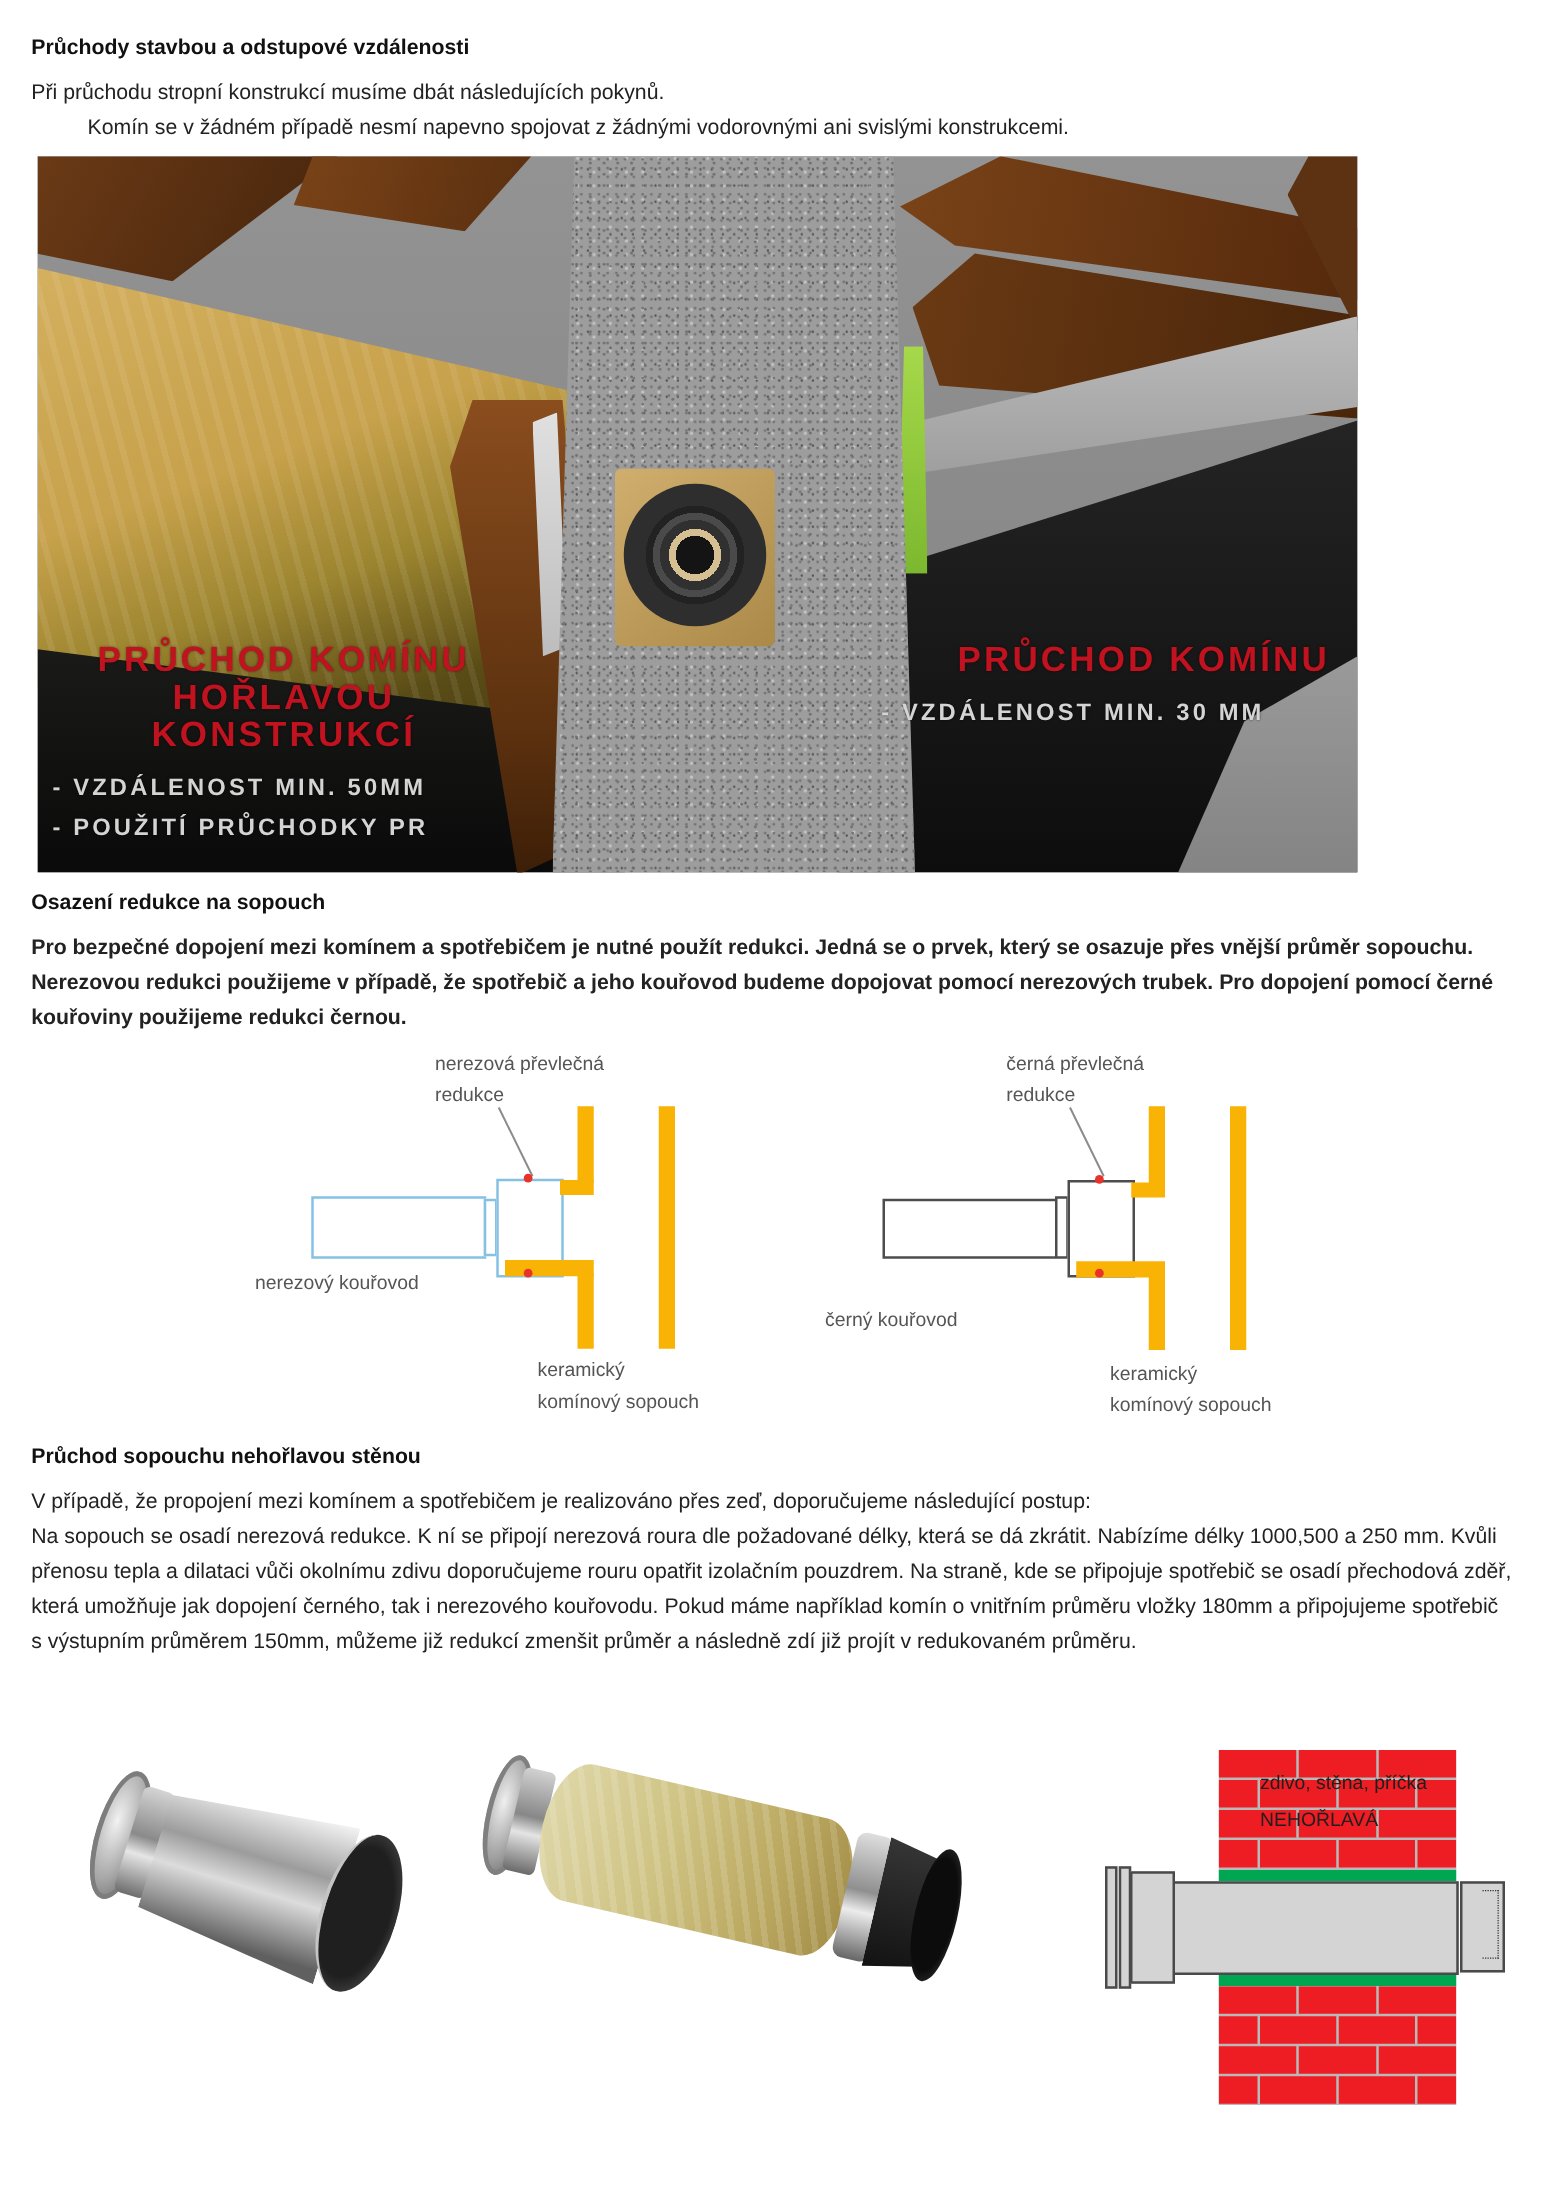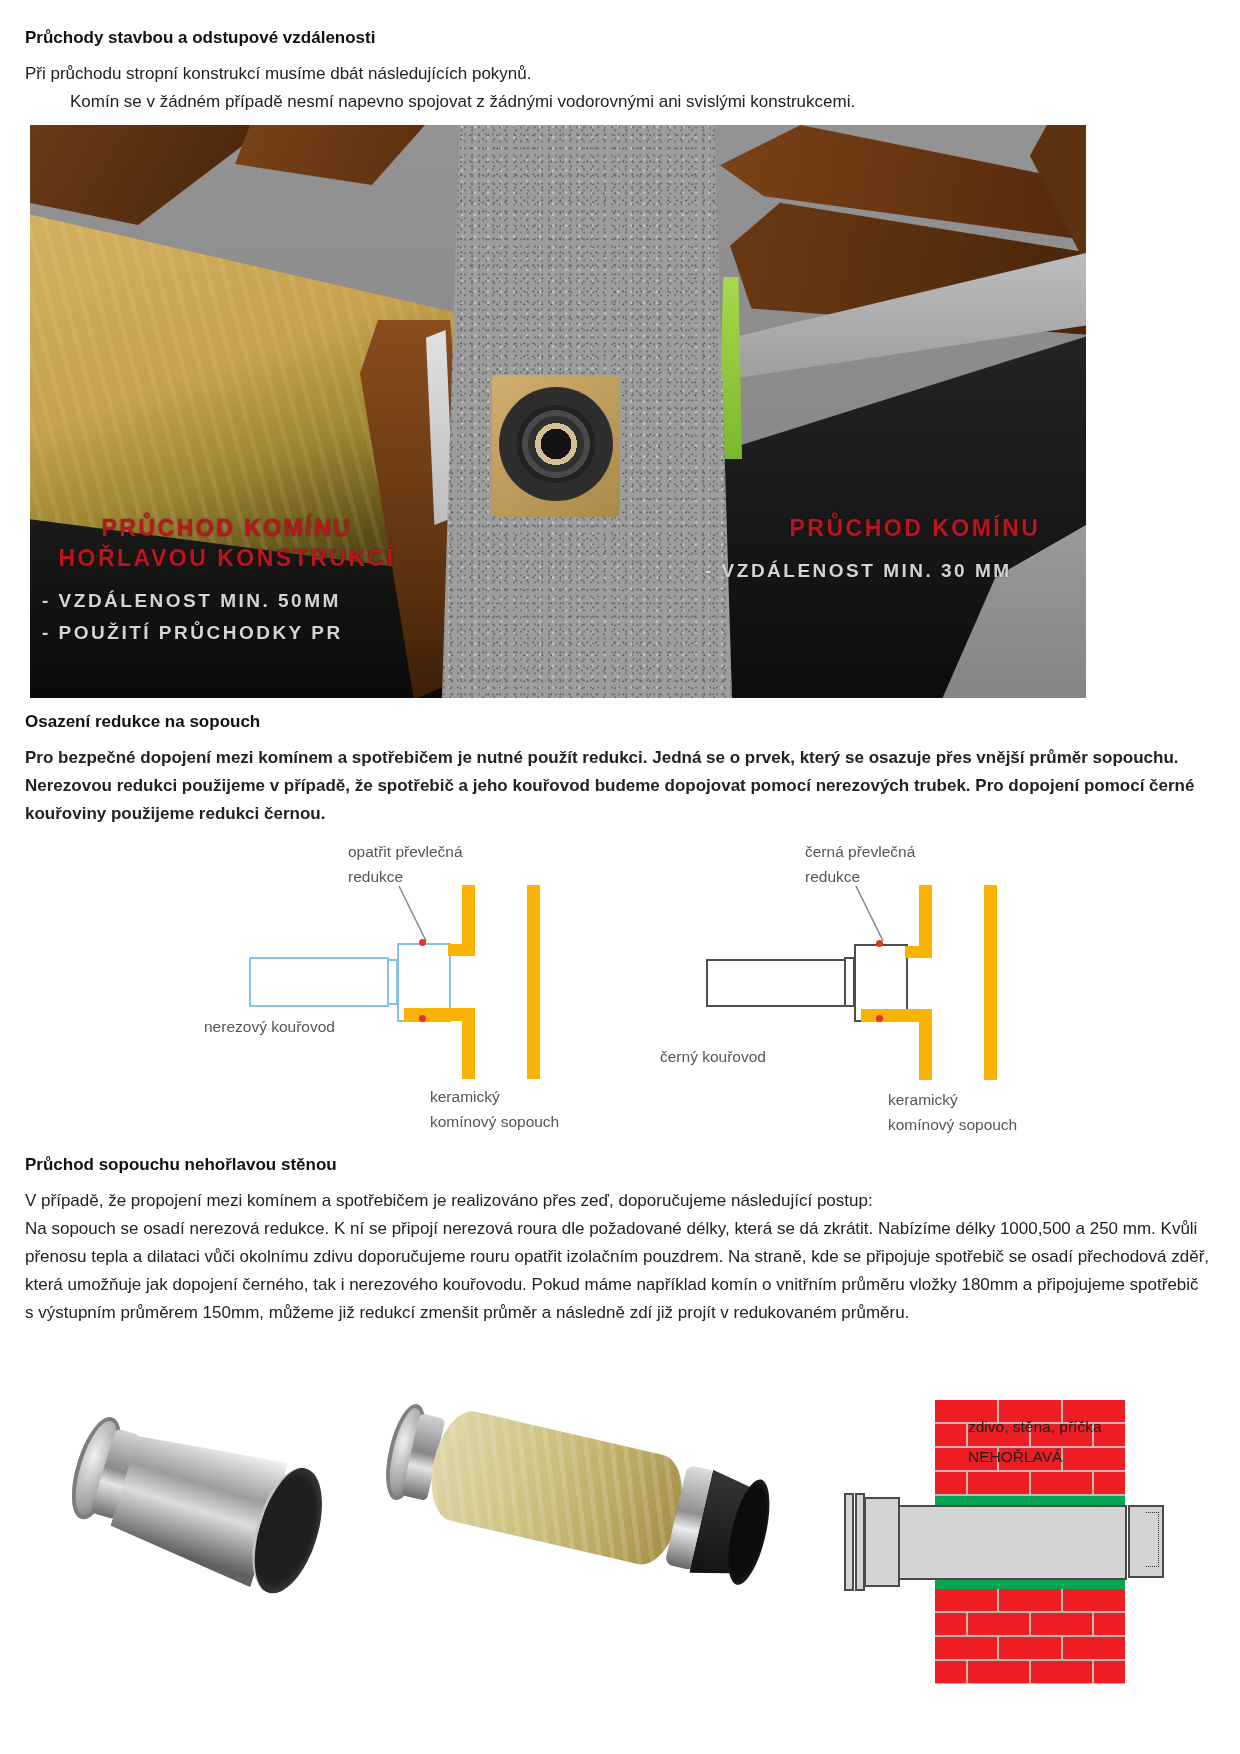--- a/index.html
+++ b/index.html
@@ -47,21 +47,21 @@
                          radial-gradient(circle at 15% 80%,#555 .7px,transparent 1.2px);
         background-size:7px 7px,11px 9px,13px 11px,9px 13px;
         clip-path:polygon(6% 0,94% 0,100% 100%,0 100%);}
   .greenStrip{left:688px;top:152px;width:24px;height:182px;z-index:2;
         background:linear-gradient(#a6d84a,#7cb82f);clip-path:polygon(22% 0,85% 0,100% 100%,0 100%);}
   .patch{left:462px;top:250px;width:128px;height:142px;z-index:4;border-radius:5px;
         background:linear-gradient(140deg,#cfae6e,#ab8a49);}
   .flue{left:469px;top:262px;width:114px;height:114px;z-index:5;border-radius:50%;
         background:radial-gradient(circle,#141414 0 19%,#d6bf92 19% 26%,#303030 26% 35%,#4a4a4a 35% 42%,#222 42% 49%,#2e2e2e 49% 100%);}
   .heroTxt{z-index:6;font-weight:bold;}
-  .heroTxt .red{color:#c0121f;font-size:23px;letter-spacing:2.5px;text-align:center;line-height:30px;text-shadow:0 0 2px rgba(0,0,0,.55);}
+  .heroTxt .red{color:#c0121f;font-size:28px;letter-spacing:2.5px;text-align:center;line-height:30px;text-shadow:0 0 2px rgba(0,0,0,.55);}
   .heroTxt .wht{color:#d4d4d4;font-size:19px;letter-spacing:2.5px;line-height:32px;text-shadow:0 0 2px rgba(0,0,0,.6);}
   .heroTxtL{left:12px;top:388px;width:370px;}
   .heroTxtR{left:675px;top:388px;width:420px;}
   .heroTxt .gap{height:12px;}
 
   
   .dlabel{font-size:15.5px;color:#555;line-height:25px;}
   .outlineBlue{background:#fff;border:2px solid #85c1e3;}
   .outlineDark{background:#fff;border:2px solid #4d4d4d;}
   .yellow{background:#f9b304;}
@@ -93,21 +93,21 @@
       background:repeating-linear-gradient(70deg,rgba(255,255,255,.14) 0 5px,transparent 5px 13px);}
   .p2-ring{left:294px;top:10px;width:30px;height:102px;border-radius:8px;
       background:linear-gradient(#dedede,#8f8f8f 45%,#ececec 62%,#666);}
   .p2-cone{left:320px;top:2px;width:56px;height:120px;clip-path:polygon(0 6%,100% 16%,100% 84%,0 94%);
       background:linear-gradient(#383838,#101010);}
   .p2-mouth{left:352px;top:8px;width:34px;height:108px;border-radius:50%;
       background:radial-gradient(ellipse at 45% 50%,#0c0c0c 60%,#2c2c2c 80%,#090909);}
 
   
   .wallbox{left:740px;top:1390px;width:440px;height:305px;}
-  .wallbox .el{position:absolute;}
+  .wallbox .el{position:absolute;margin-left:40px;}
   .brickwall{background:#b9b9b9;overflow:hidden;}
   .wall-top{left:195px;top:10px;width:190px;height:96px;}
   .wall-bot{left:195px;top:199px;width:190px;height:95px;}
   .brow{display:flex;gap:2px;height:22px;margin-bottom:2px;}
   .brow i{flex:1;background:#ee1c23;}
   .brow.off i:first-child,.brow.off i:last-child{flex:.5;}
   .greenbar{background:#00a651;}
   .gtop{left:195px;top:106px;width:190px;height:9px;}
   .gbot{left:195px;top:190px;width:190px;height:9px;}
   .steel{background:#d4d4d4;border:2px solid #4a4a4a;}
@@ -158,21 +158,21 @@
       <div class="red">PRŮCHOD KOMÍNU</div>
       <div class="gap"></div>
       <div class="wht">- VZDÁLENOST MIN. 30 MM</div>
     </div>
   </div>
 
   <h2 class="doc-h abs" style="left:25px;top:712px;">Osazení redukce na sopouch</h2>
   <div class="body-text abs" style="left:25px;top:744px;font-weight:bold;">Pro bezpečné dopojení mezi komínem a spotřebičem je nutné použít redukci. Jedná se o prvek, který se osazuje přes vnější průměr sopouchu. Nerezovou redukci použijeme v případě, že spotřebič a jeho kouřovod budeme dopojovat pomocí nerezových trubek. Pro dopojení pomocí černé kouřoviny použijeme redukci černou.</div>
 
   <div class="abs dlabel" style="left:348px;top:839px;">
-    <div>opatřit převlečná</div>
+    <div>nerezová převlečná</div>
     <div>redukce</div>
   </div>
   <svg class="abs" style="left:395px;top:884px;" width="36" height="62">
     <line class="ptr" x1="4" y1="2" x2="31" y2="57"></line>
   </svg>
   <div class="abs outlineBlue" style="left:249px;top:957px;width:136px;height:46px;"></div>
   <div class="abs outlineBlue" style="left:387px;top:959px;width:7px;height:42px;"></div>
   <div class="abs outlineBlue" style="left:397px;top:943px;width:50px;height:75px;"></div>
   <div class="abs yellow" style="left:448px;top:944px;width:27px;height:12px;"></div>
   <div class="abs yellow" style="left:462px;top:885px;width:13px;height:61px;"></div>

